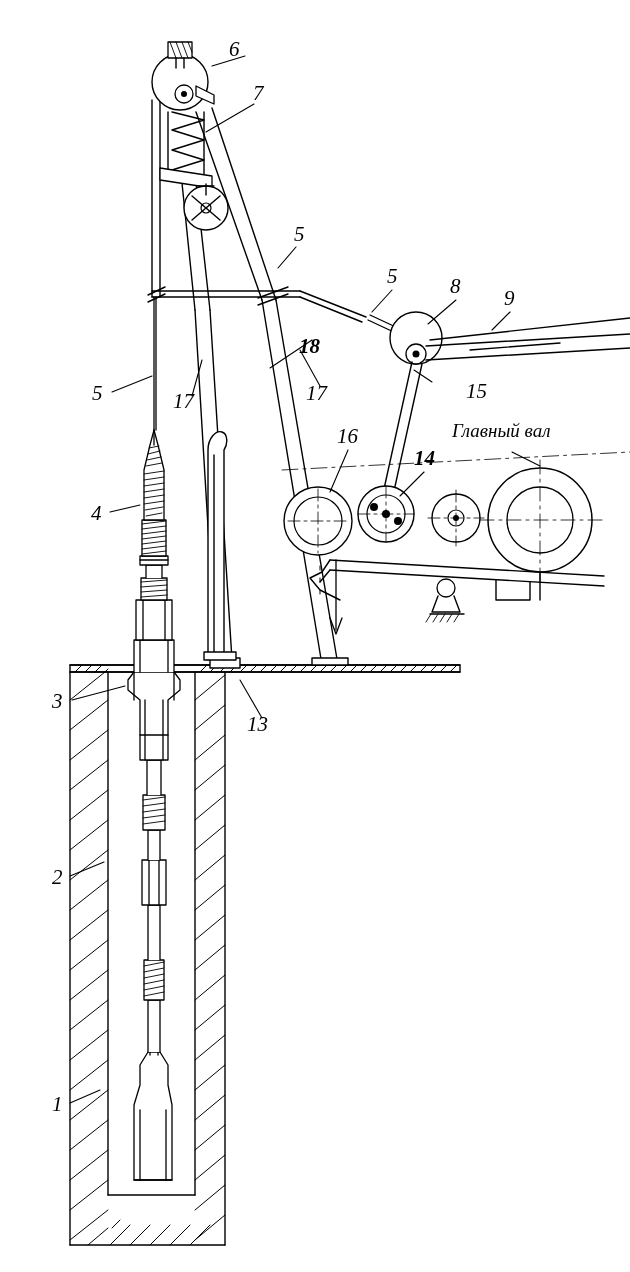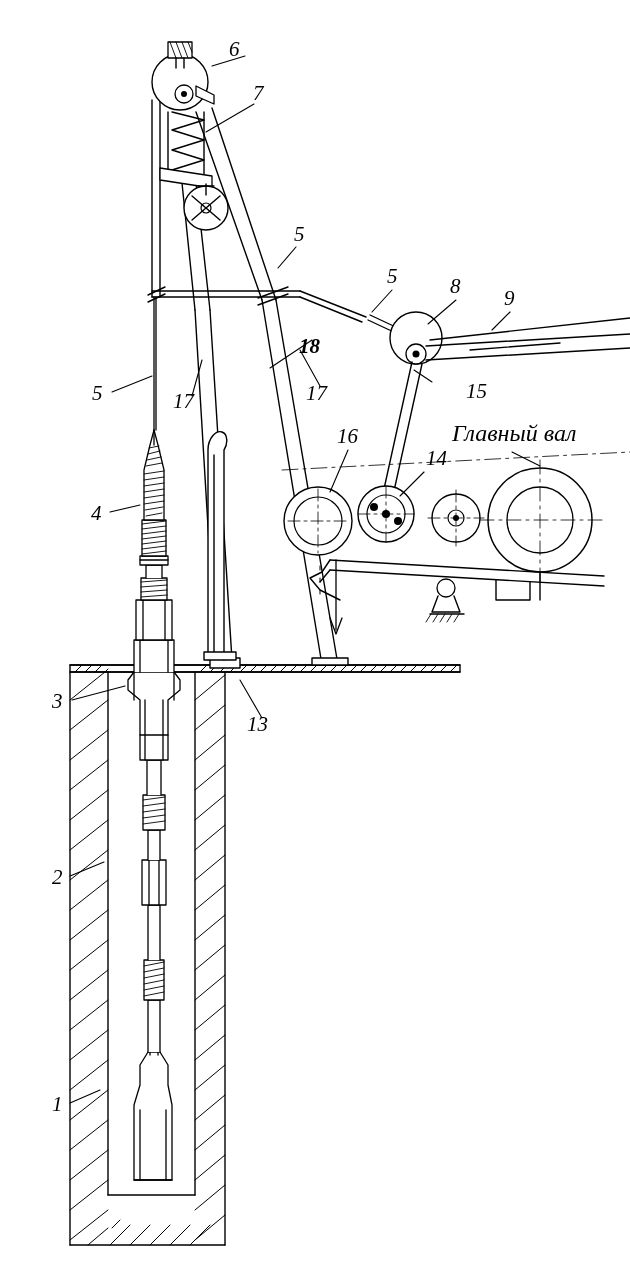--- a/index.html
+++ b/index.html
@@ -30,21 +30,21 @@
     font-style: italic;
     font-size: 21px;
     color: #000000;
     white-space: nowrap;
     line-height: 1;
   }
   .lbl-main {
     position: absolute;
     font-family: "Liberation Serif", serif;
     font-style: italic;
-    font-size: 24px;
+    font-size: 19px;
     color: #000000;
     white-space: nowrap;
     line-height: 1;
   }
 </style>
 </head>
 <body>
 
 <div id="page">
 
@@ -442,21 +442,21 @@
   <div class="lbl" style="left:52px;  top:691px;">3</div>
   <div class="lbl" style="left:91px;  top:503px;">4</div>
   <div class="lbl" style="left:92px;  top:383px;">5</div>
   <div class="lbl" style="left:294px; top:224px;">5</div>
   <div class="lbl" style="left:387px; top:266px;">5</div>
   <div class="lbl" style="left:229px; top:39px;">6</div>
   <div class="lbl" style="left:253px; top:83px;">7</div>
   <div class="lbl" style="left:450px; top:276px;">8</div>
   <div class="lbl" style="left:504px; top:288px;">9</div>
   <div class="lbl" style="left:247px; top:714px;text-align:center;">13</div>
-  <div class="lbl" style="left:426px; top:448px;">14</div>
+  <div class="lbl" style="left:414px; top:448px;font-weight:bold;">14</div>
   <div class="lbl" style="left:424px; top:381px;margin-left:42px;">15</div>
   <div class="lbl" style="left:337px; top:426px;text-align:right;">16</div>
   <div class="lbl" style="left:173px; top:391px;">17</div>
   <div class="lbl" style="left:306px; top:383px;">17</div>
   <div class="lbl" style="left:299px; top:336px;font-weight:bold;">18</div>
 
   <div class="lbl-main" style="left:452px; top:421px;">Главный вал</div>
 
 </div>
 

